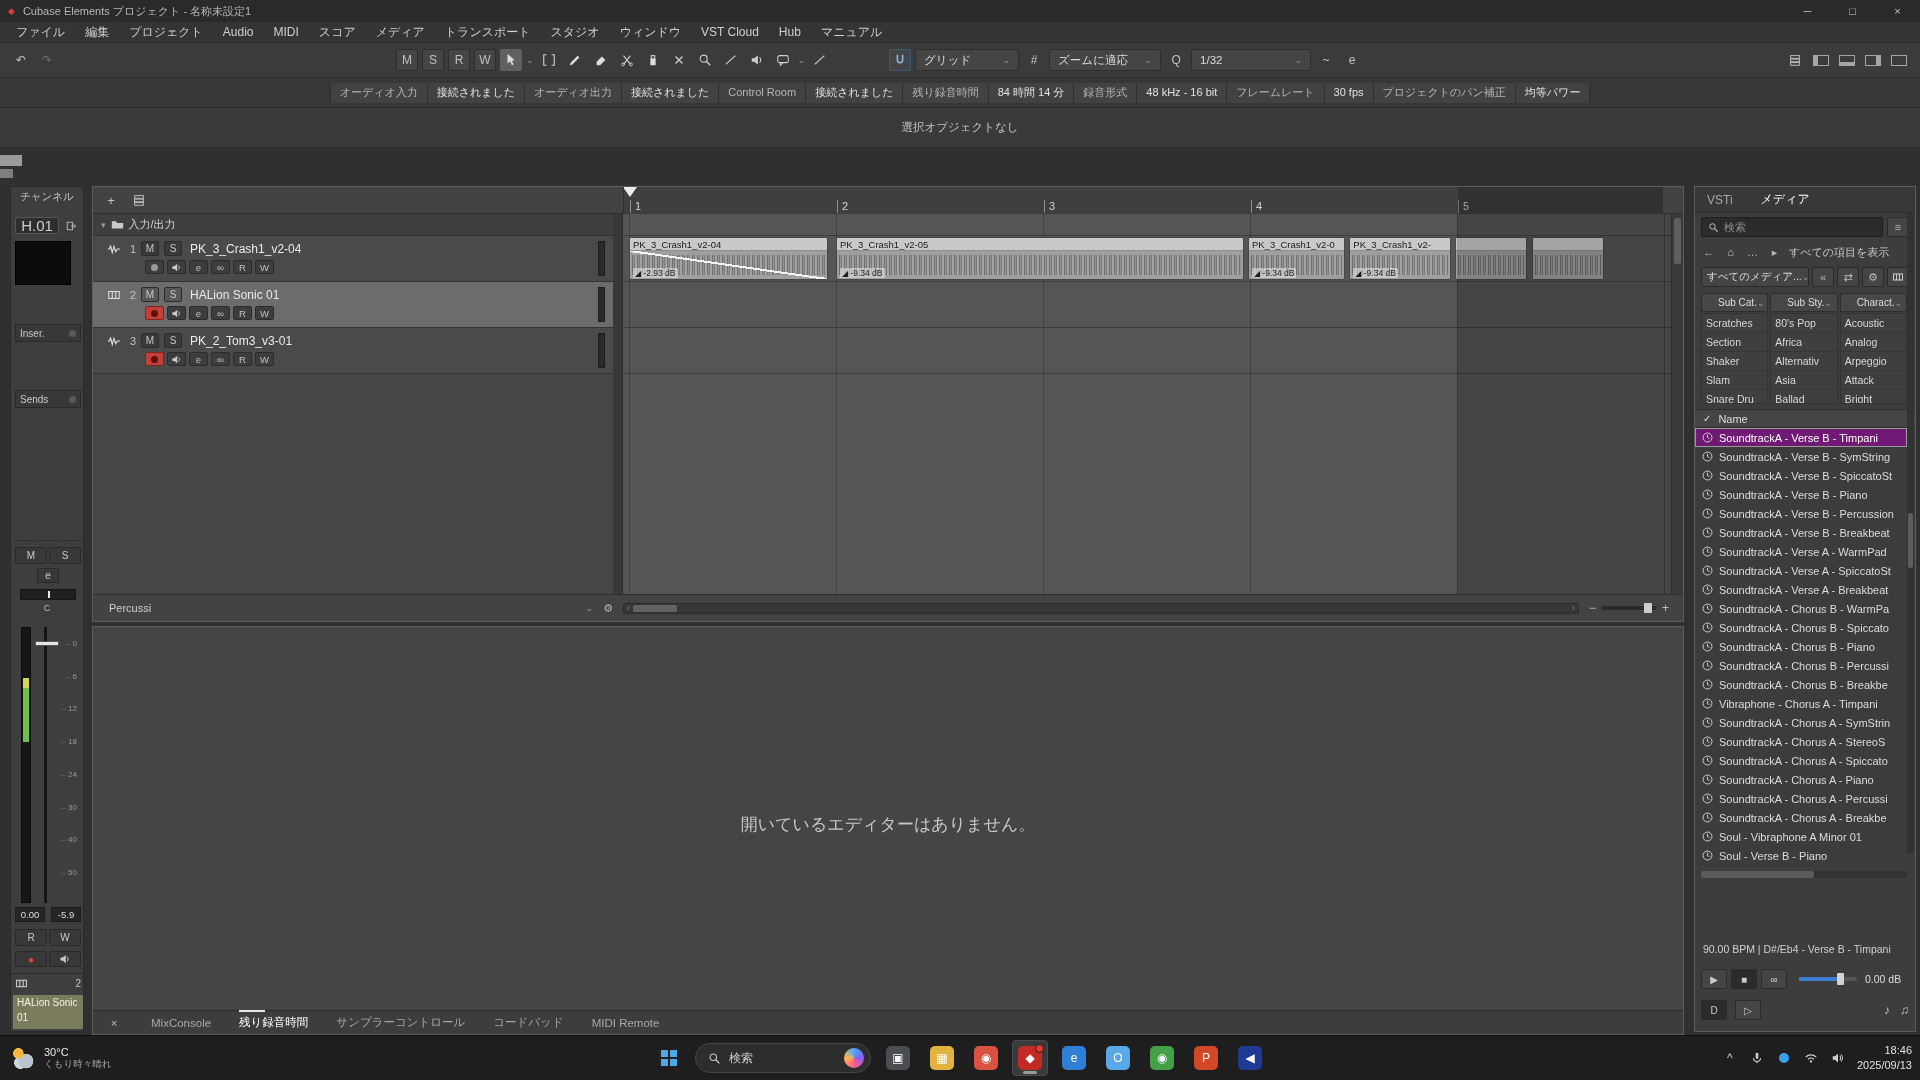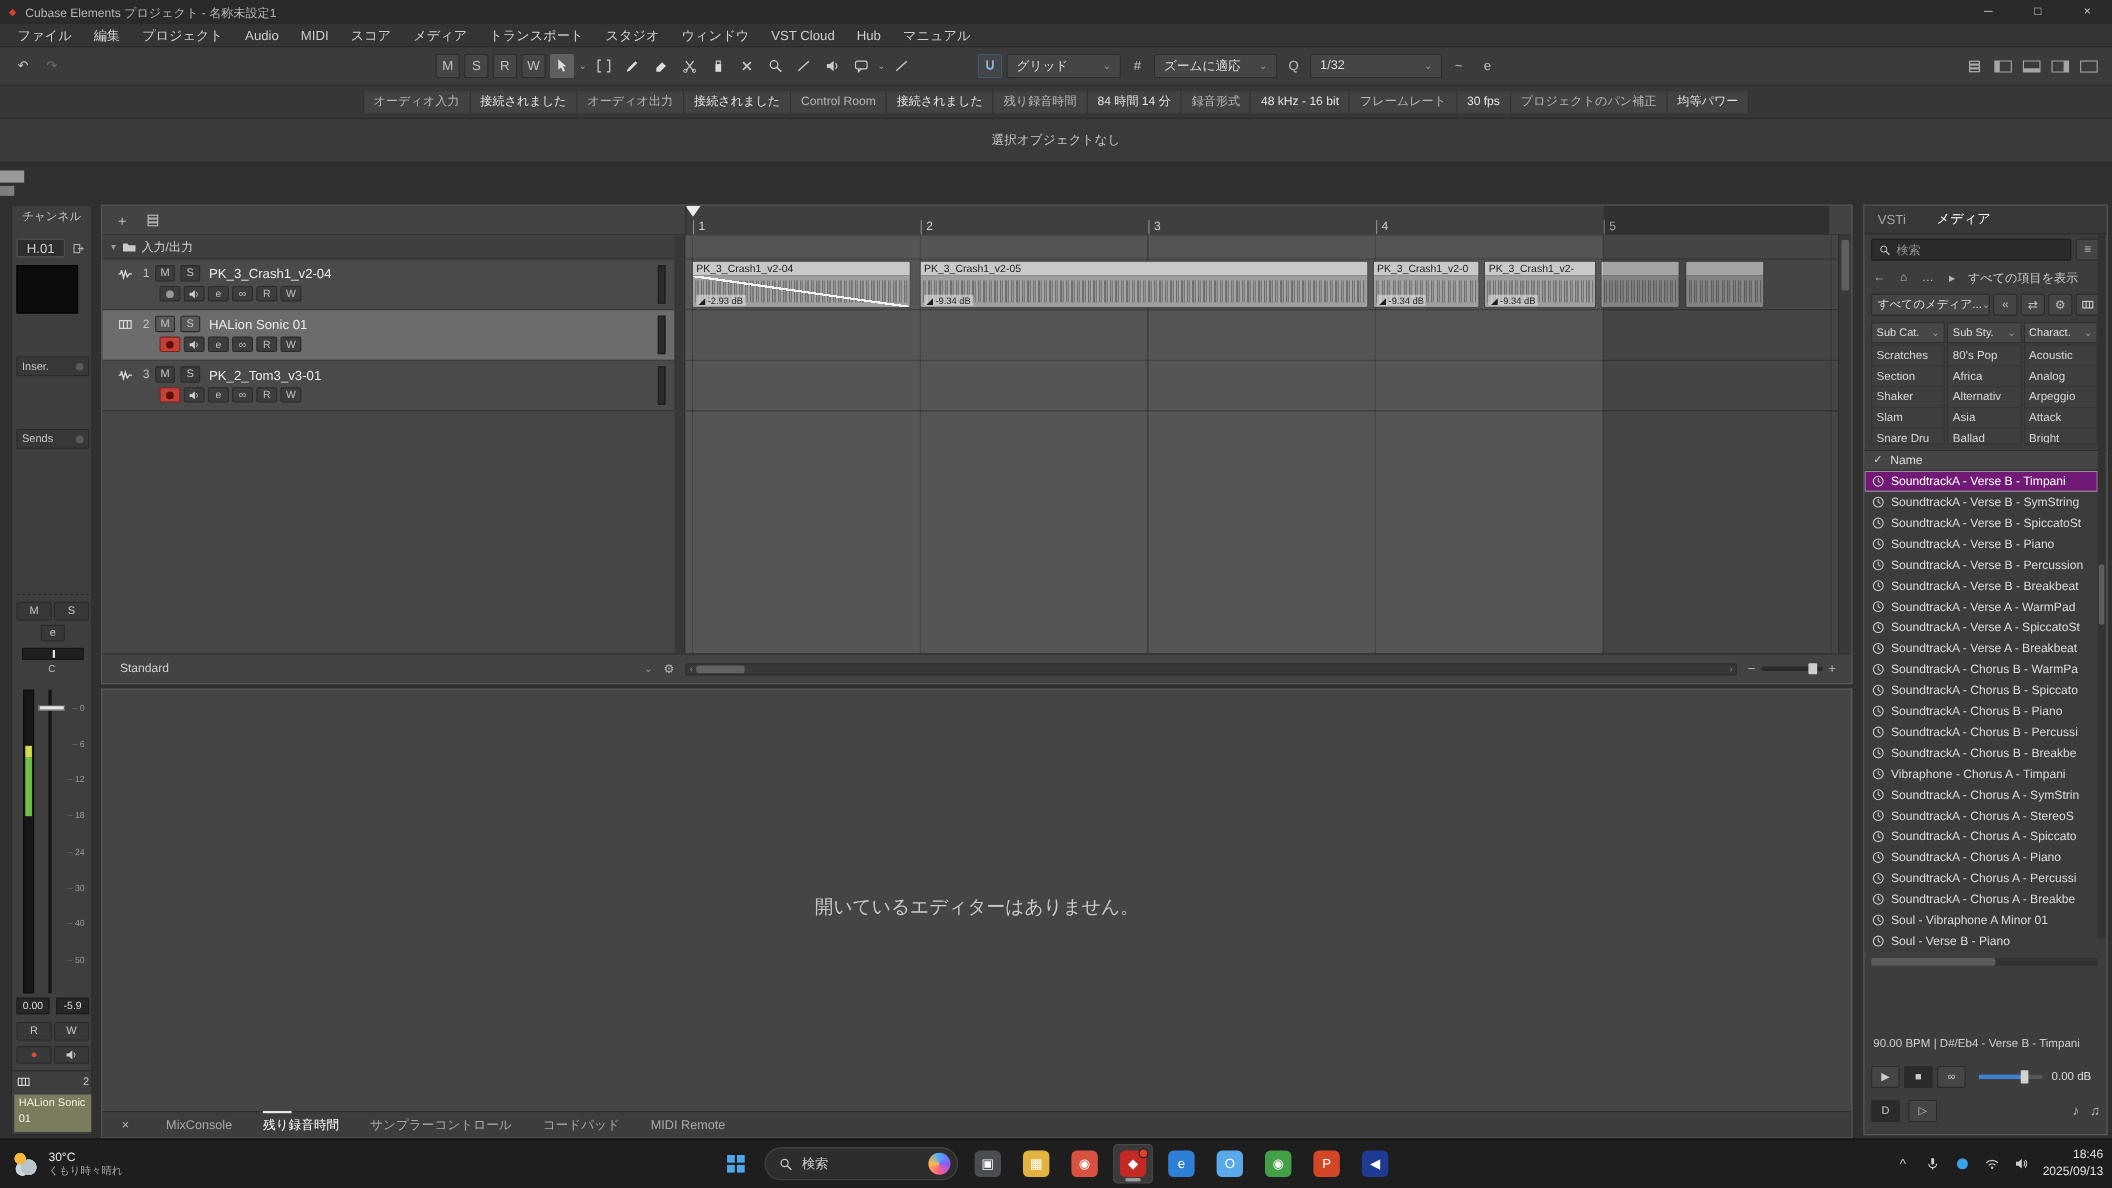--- a/index.html
+++ b/index.html
@@ -46,21 +46,21 @@
   
   .infoline{position:absolute;left:0;top:108px;right:0;height:40px;background:#3a3a3a;border-bottom:1px solid #2b2b2b;display:flex;align-items:center;justify-content:center;font-size:11.5px;color:#c8c8c8}
 
   .deco1{position:absolute;left:0;top:155px;width:22px;height:11px;background:#9a9a9a}
   .deco2{position:absolute;left:0;top:169px;width:13px;height:9px;background:#7e7e7e}
 
   
   .channel{position:absolute;left:10px;top:186px;width:74px;height:846px;background:#3e3e3e;border:1px solid #2a2a2a}
   .channel .abs{position:absolute}
   .ch-title{left:0;right:0;top:3px;text-align:center;font-size:10.5px;color:#c5c5c5}
-  .ch-preset{left:4px;top:30px;width:44px;height:17px;background:#2e2e2e;border:1px solid #555;border-radius:2px;font-size:12px;color:#ccc;display:flex;align-items:center;justify-content:center}
+  .ch-preset{left:4px;top:30px;width:44px;height:17px;background:#2e2e2e;border:1px solid #555;border-radius:2px;font-size:15px;color:#ccc;display:flex;align-items:center;justify-content:center}
   .ch-out{left:52px;top:31px;width:16px;height:15px;display:flex;align-items:center;justify-content:center}
   .ch-out svg{width:12px;height:12px}
   .ch-preview{left:4px;top:54px;width:56px;height:44px;background:#0c0c0c;border:1px solid #000}
   .ch-rack{left:4px;top:137px;width:66px;height:18px;background:#383838;border:1px solid #2a2a2a;display:flex;align-items:center;justify-content:space-between;padding:0 4px;font-size:10px;color:#c8c8c8}
   .ch-rack2{top:203px}
   .ch-rack i{width:7px;height:7px;border-radius:50%;background:#5a5a5a}
   .ch-dash{left:4px;top:353px;width:66px;border-top:1px dashed #292929}
   .ch-ms{left:4px;top:360px;width:66px;display:flex;gap:2px}
   .ch-ms span,.ch-rw span{flex:1;height:17px;background:#383838;border:1px solid #2a2a2a;border-radius:2px;display:flex;align-items:center;justify-content:center;font-size:10px;color:#c8c8c8}
   .ch-e{left:26px;top:381px;width:22px;height:15px;background:#383838;border:1px solid #2a2a2a;border-radius:2px;display:flex;align-items:center;justify-content:center;font-size:10px;color:#c8c8c8}
@@ -158,21 +158,21 @@
   .rp-search{left:6px;right:6px;top:30px;height:20px;display:flex;gap:4px}
   .search-box{flex:1;background:#2b2b2b;border:1px solid #1f1f1f;border-radius:2px;display:flex;align-items:center;gap:5px;padding:0 6px;font-size:11px;color:#8f8f8f}
   .search-box svg{width:11px;height:11px}
   .mini-chip{width:22px;background:#454545;border:1px solid #2b2b2b;border-radius:2px;display:flex;align-items:center;justify-content:center;color:#bbb;font-size:11px;flex:none}
   .mini-chip svg{width:12px;height:12px}
   .rp-nav{left:6px;right:6px;top:56px;height:18px;display:flex;align-items:center;gap:7px;font-size:11px;color:#c9c9c9}
   .nav-ic{width:15px;text-align:center;color:#b8b8b8;font-size:11px}
   .rp-filter{left:6px;right:6px;top:80px;height:20px;display:flex;gap:3px}
   .filter-dd{flex:1;display:flex;align-items:center;justify-content:space-between;background:#454545;border:1px solid #2b2b2b;padding:0 5px;font-size:10.5px;color:#ddd;border-radius:2px;white-space:nowrap;overflow:hidden}
   .rp-cols{left:6px;right:8px;top:106px;height:19px;display:flex;gap:2px}
-  .col-h{flex:1;background:#474747;border:1px solid #2e2e2e;display:flex;align-items:center;justify-content:space-between;padding:0 4px;font-size:10px;color:#ddd;white-space:nowrap;overflow:hidden}
+  .col-h{flex:1;background:#474747;border:1px solid #2e2e2e;display:flex;align-items:center;justify-content:space-between;padding:0 16px;font-size:10px;color:#ddd;white-space:nowrap;overflow:hidden}
   .rp-lists{left:6px;right:8px;top:126px;height:91px;display:flex;gap:2px;overflow:hidden}
   .fcol{flex:1;background:#3f3f3f;border:1px solid #333;overflow:hidden}
   .fitem{height:19px;line-height:19px;padding-left:4px;font-size:10.5px;color:#d8d8d8;border-bottom:1px solid #363636;white-space:nowrap;overflow:hidden}
   .rp-namehead{left:0;right:0;top:222px;height:19px;background:#454545;border-top:1px solid #2d2d2d;border-bottom:1px solid #2d2d2d;display:flex;align-items:center;gap:7px;padding-left:8px;font-size:11px;color:#ddd}
   .chk{color:#cfe8cf;font-size:10px}
   .rp-results{left:0;right:8px;top:241px;height:438px;overflow:hidden;background:#3c3c3c}
   .mrow{height:19px;display:flex;align-items:center;gap:5px;padding:0 4px 0 6px;font-size:11px;color:#dcdcdc;white-space:nowrap;overflow:hidden}
   .mrow.sel{background:#701a75;outline:1px solid #9a9a9a;outline-offset:-1px;color:#fff}
   .micon{width:13px;height:13px;flex:none}
   .micon svg{width:13px;height:13px;display:block}
@@ -729,21 +729,21 @@
         <div class="arr-dim"></div>
       </div>
 
       <div class="pw-vscroll">
           <div class="thumb"></div>
         </div>
     </div>
 
     <div class="pw-foot">
       <div class="foot-left">
-        <span>Standard</span>
+        <span>Percussi</span>
         <div class="push">
           <span class="caret">⌄</span>
           <span>⚙</span>
         </div>
       </div>
       <div class="hscroll">
         <span>‹</span>
         <div class="thumb"></div>
         <span>›</span>
       </div>

